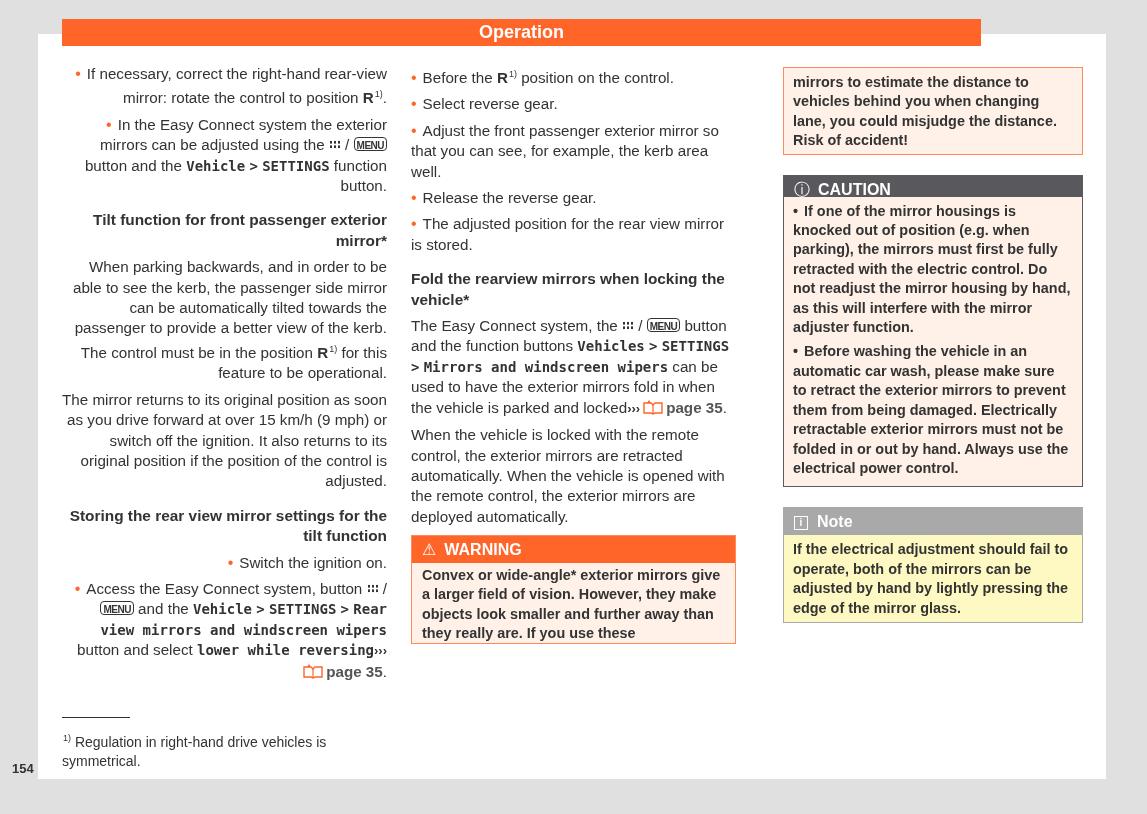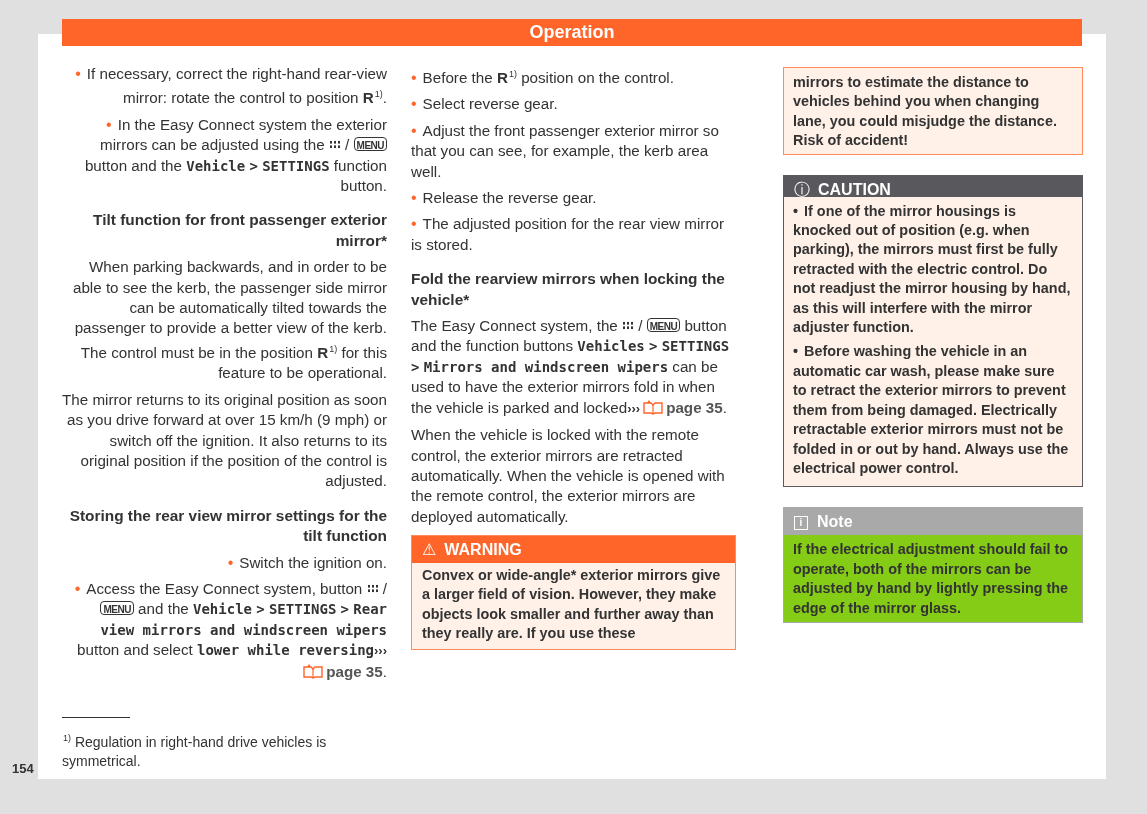--- a/index.html
+++ b/index.html
@@ -1,20 +1,20 @@
 <!DOCTYPE html>
 <html><head>
 <meta charset="utf-8">
 <style>
   * { box-sizing: border-box; margin: 0; padding: 0; }
   html, body { width: 1147px; height: 814px; background: #e0e0e0; overflow: hidden; }
   body { position: relative; font-family: "Liberation Sans", "DejaVu Sans", sans-serif; color: #333333; }
 
   .page { position: absolute; left: 38px; top: 34px; width: 1068px; height: 745px; background: #ffffff; }
-  .header-bar { position: absolute; left: 62px; top: 19px; width: 1020px; height: 27px; background: #ff6428; color: #ffffff;
+  .header-bar { position: absolute; left: 62px; top: 19px; width: 919px; height: 27px; background: #ff6428; color: #ffffff;
     font-size: 18px; font-weight: bold; text-align: center; line-height: 27px; }
 
   .col { position: absolute; top: 64px; width: 325px; font-size: 15.2px; line-height: 20.4px; color: #333; }
   .col1 { left: 62px; text-align: right; }
   .col2 { left: 411px; }
   .col3 { left: 759px; width: 324px; padding-left: 24px; }
 
   p { margin-bottom: 6px; }
   .bullet::before { content: "\2022"; color: #ff6428; font-size: 16px; margin-right: 6px; }
   h3 { font-size: 15.4px; font-weight: bold; line-height: 20.4px; margin-top: 14px; margin-bottom: 6px; color: #333; }
@@ -23,30 +23,30 @@
   sup { font-size: 9px; vertical-align: 6px; margin-left: 1px; }
   .menu-key { display: inline-block; border: 1.3px solid #333; border-radius: 4px; font-size: 10px; font-weight: bold; padding: 0 2px; line-height: 15px; height: 14px; vertical-align: 1px; letter-spacing: -0.5px; }
   .grid-icon { display: inline-block; width: 12px; height: 9px; vertical-align: 1px;
     background-image: radial-gradient(circle, #333 1.2px, transparent 1.3px); background-size: 4px 4.5px; }
   .arrows { font-weight: bold; font-size: 13px; }
   .book-icon { display: inline-block; width: 22px; height: 16px; vertical-align: -2px; margin: 0 2px; }
   .page-ref { font-weight: bold; color: #555; }
 
   .warn-box { border: 1.5px solid #ff8a5c; background: #fff1e8; margin-top: 8px; }
   .warn-head { background: #ff6428; color: #fff; font-weight: bold; font-size: 16px; height: 27px; line-height: 27px; padding-left: 10px; }
-  .warn-body { padding: 3px 10px 6px 10px; font-weight: bold; font-size: 14.4px; line-height: 19.2px; color: #333; }
+  .warn-body { padding: 3px 10px 0 10px; font-weight: bold; font-size: 14.4px; line-height: 19.2px; color: #333; }
   .warn-cont { border: 1.5px solid #ff8a5c; background: #fff1e8; padding: 5px 10px 3px 9px; font-weight: bold; font-size: 14.4px; line-height: 19.4px; }
 
   .caution-box { border: 1.5px solid #5a5a60; background: #fff1e8; margin-top: 20px; }
   .caution-head { background: #58585d; color: #fff; font-weight: bold; font-size: 16px; height: 21px; line-height: 27px; padding-left: 10px; }
   .caution-body { padding: 5px 10px 3px 9px; font-weight: bold; font-size: 14.4px; line-height: 19.4px; }
   .caution-body p { margin-bottom: 5px; }
   .caution-body .dot::before { content: "\2022"; margin-right: 6px; }
 
-  .note-box { border: 1.5px solid #a9a9a9; background: #84cc16; margin-top: 20px; }
+  .note-box { border: 1.5px solid #a9a9a9; background: #fef9c3; margin-top: 20px; }
   .note-head { background: #a9a9a9; color: #fff; font-weight: bold; font-size: 16px; height: 27px; line-height: 27px; padding-left: 10px; }
   .note-body { padding: 5px 10px 4px 9px; font-weight: bold; font-size: 14.4px; line-height: 19.4px; }
   .icon-glyph { display: inline-block; margin-right: 8px; font-weight: normal; }
   .info-sq { display: inline-block; width: 14px; height: 14px; border: 1.3px solid #fff; font-size: 10px; line-height: 11px; text-align: center; vertical-align: 1px; margin-right: 9px; font-weight: bold; }
 
   .footnote-rule { position: absolute; left: 62px; top: 717px; width: 68px; height: 1px; background: #333; }
   .footnote { position: absolute; left: 62px; top: 729px; width: 320px; font-size: 14px; line-height: 19px; color: #333; }
   .page-num { position: absolute; left: 12px; top: 761px; font-size: 13px; font-weight: bold; color: #333; }
 </style>
 </head>

